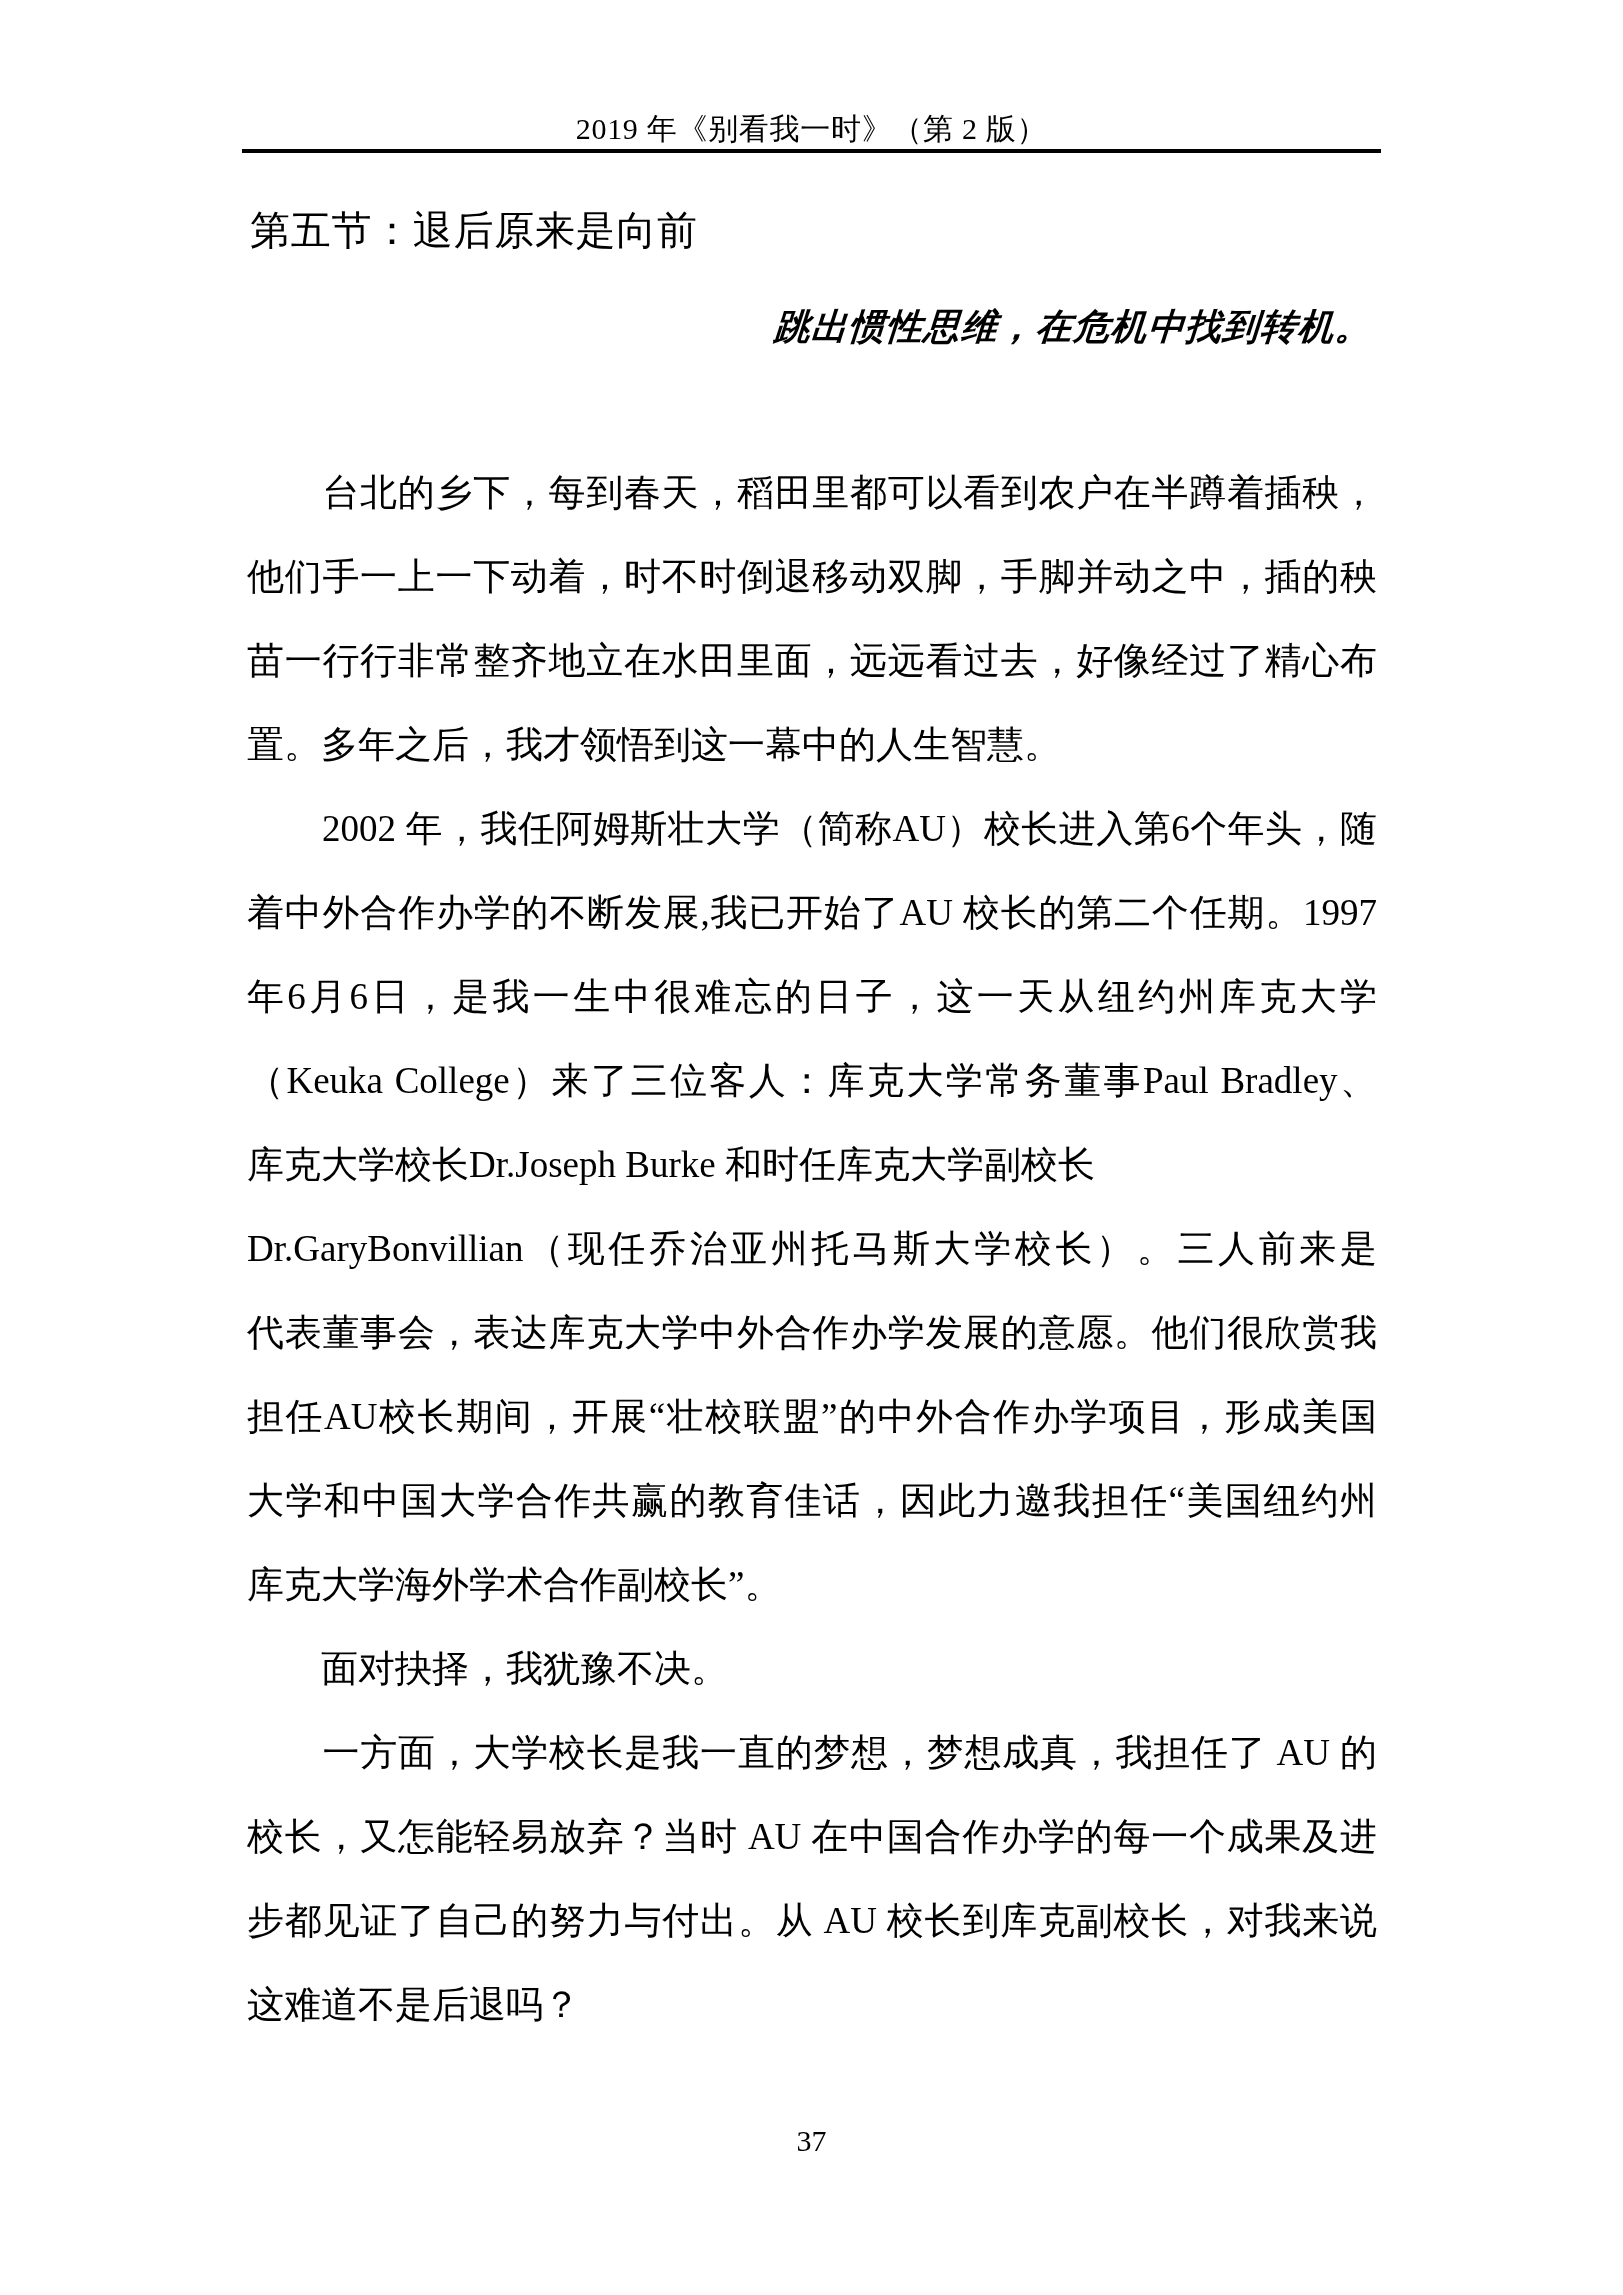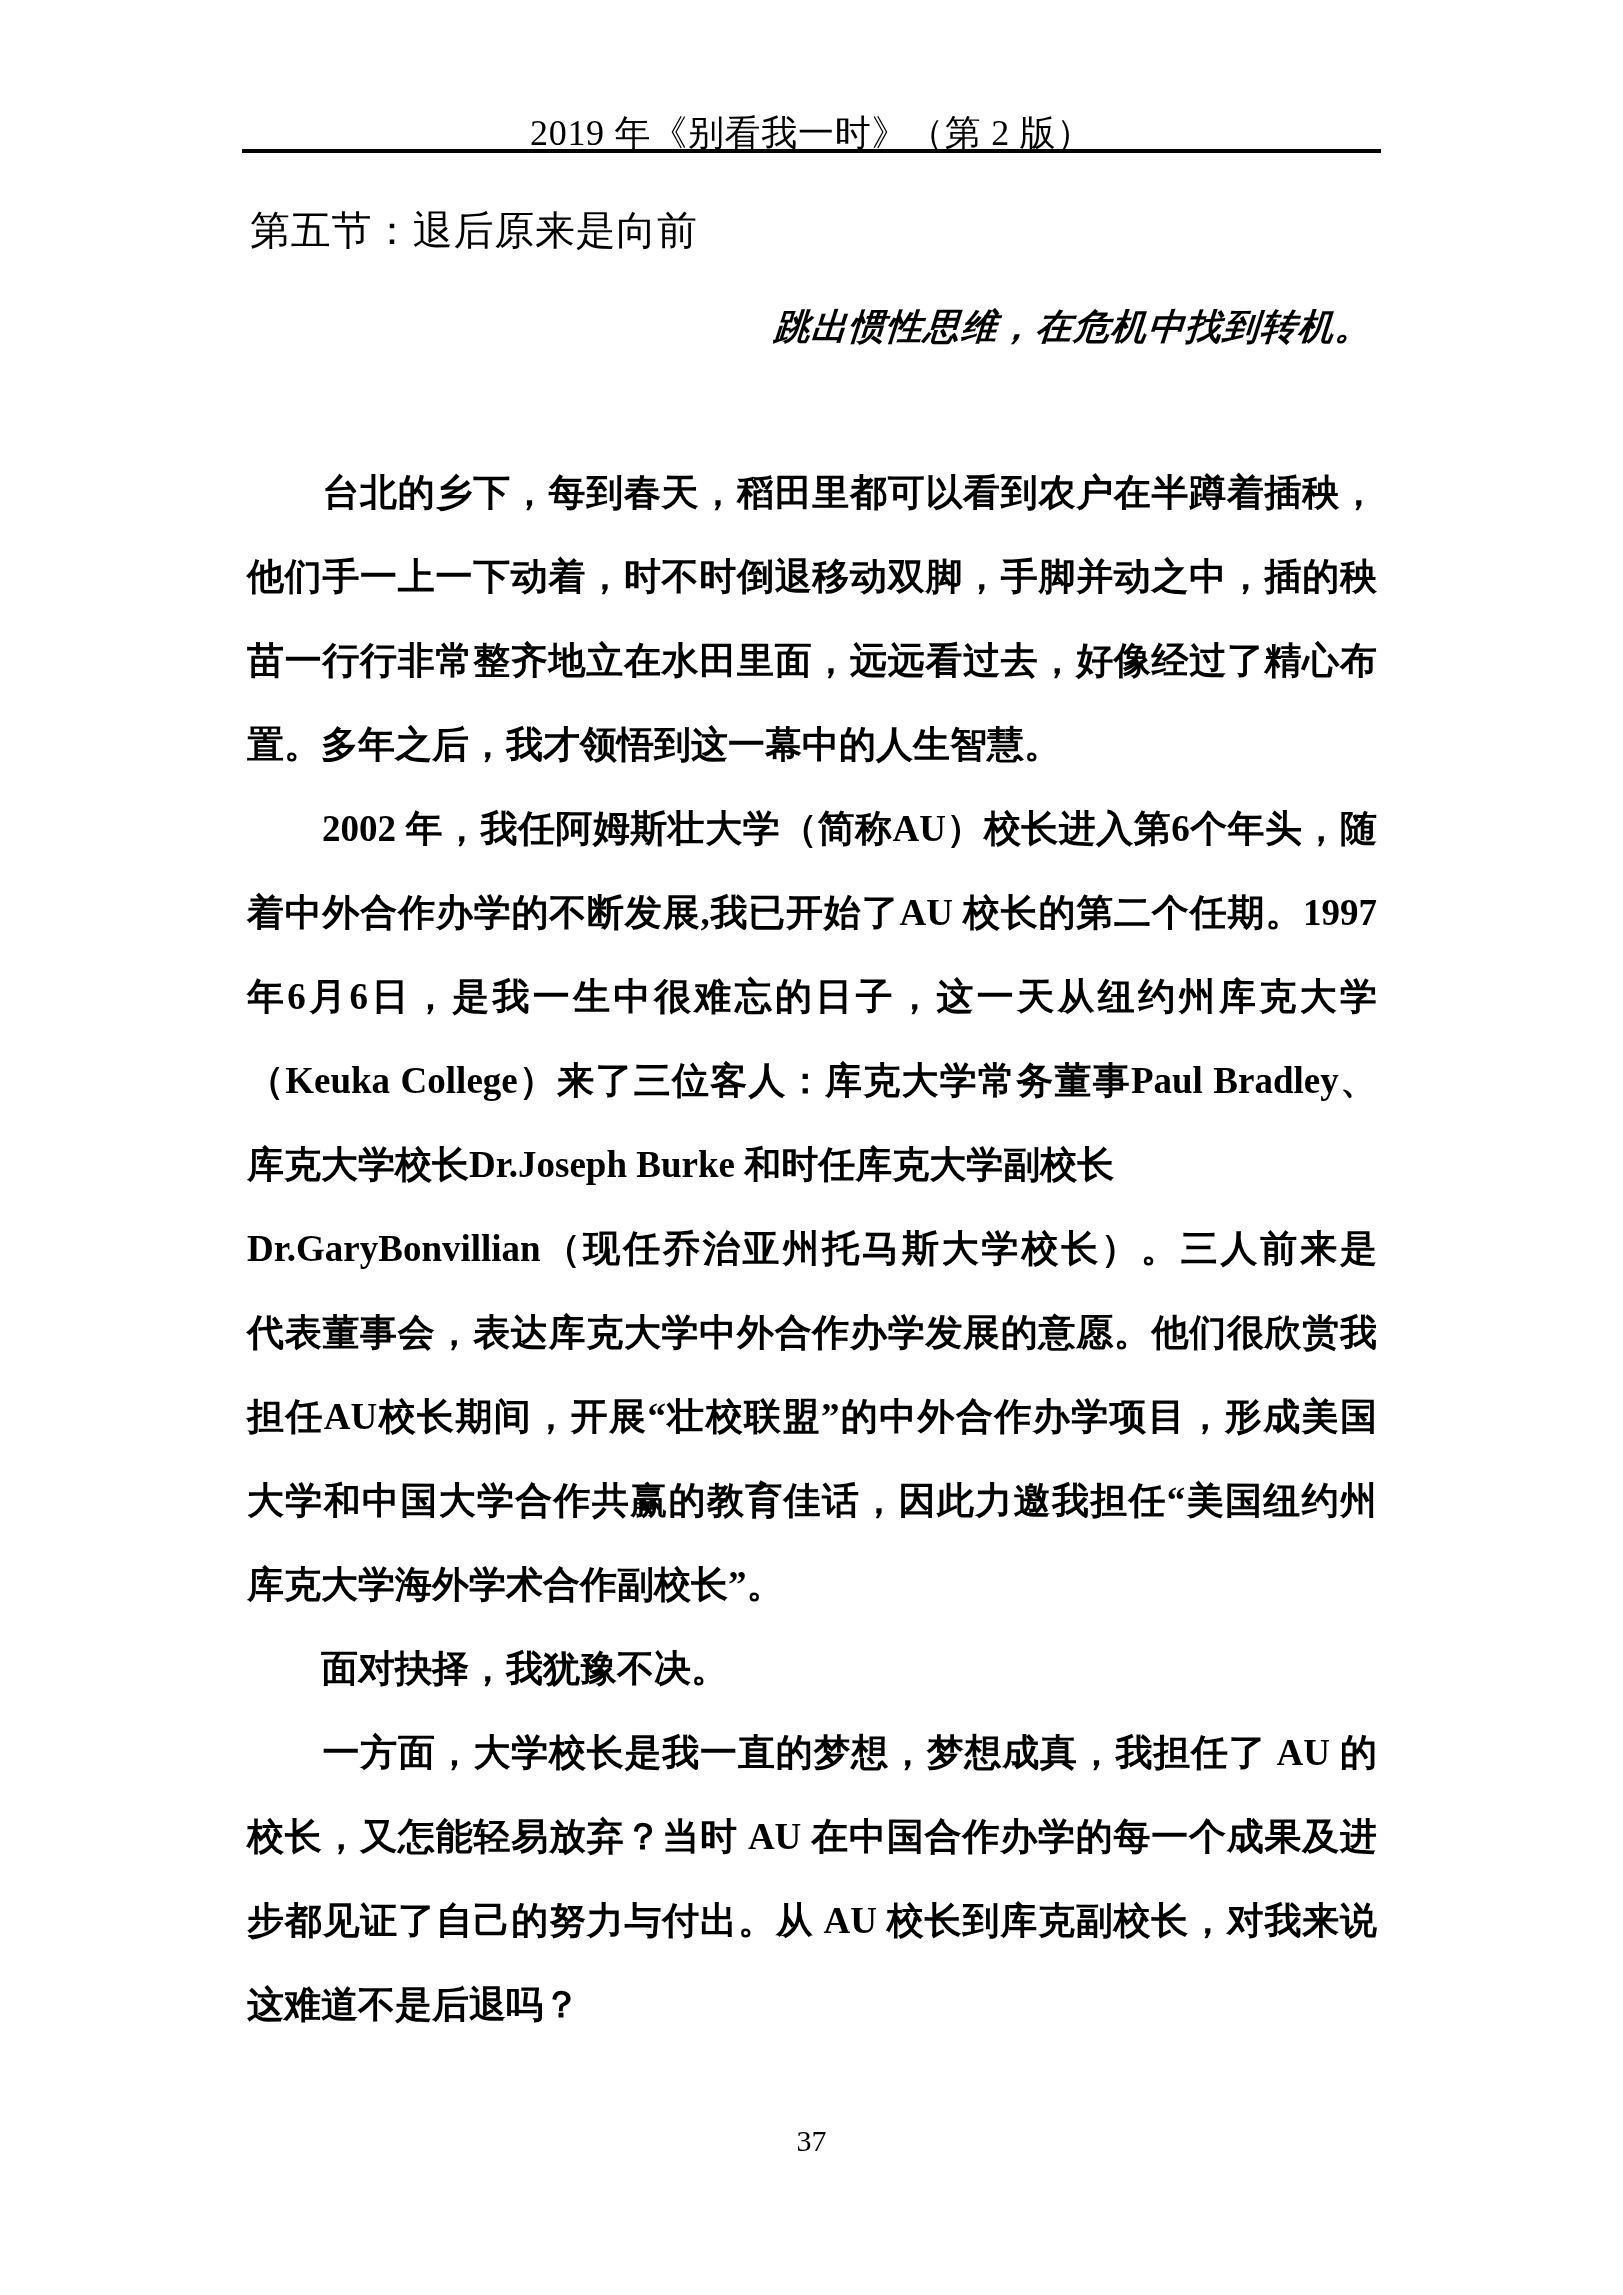--- a/index.html
+++ b/index.html
@@ -16,21 +16,21 @@
     position: absolute;
     inset: 0;
     background: #ffffff;
   }
   .header-text {
     position: absolute;
     top: 109px;
     left: 0;
     width: 100%;
     text-align: center;
-    font-size: 36px;
+    font-size: 30px;
     letter-spacing: 0.7px;
     white-space: pre;
   }
   .header-rule {
     position: absolute;
     left: 242px;
     top: 149px;
     width: 1139px;
     height: 4.1px;
     background: #000000;
@@ -63,21 +63,20 @@
     width: 1130px;
   }
   .bline {
     height: 84px;
     line-height: 84px;
     font-size: 37px;
     text-align: justify;
     text-align-last: justify;
     white-space: pre-wrap;
     overflow: visible;
-    font-weight: bold;
   }
   .bline.noj {
     text-align-last: left;
   }
   .page-number {
     position: absolute;
     top: 2124px;
     left: 0;
     width: 100%;
     text-align: center;

